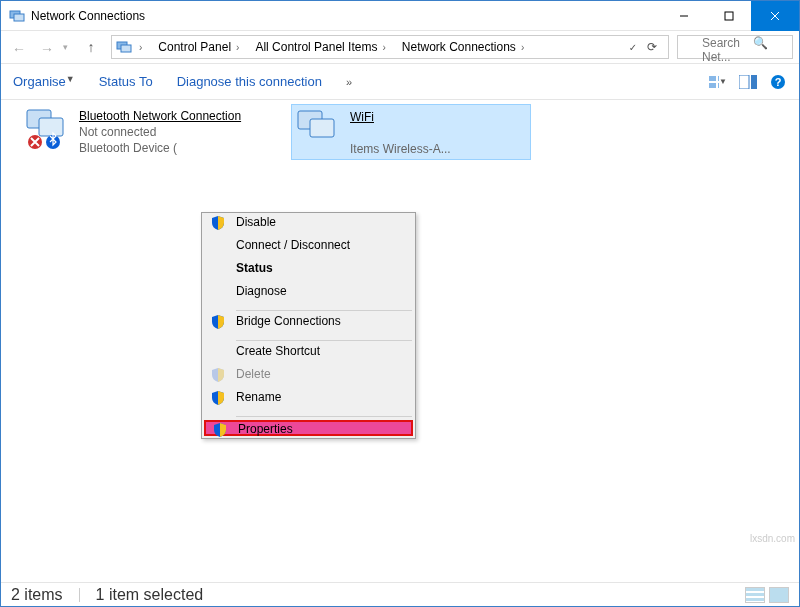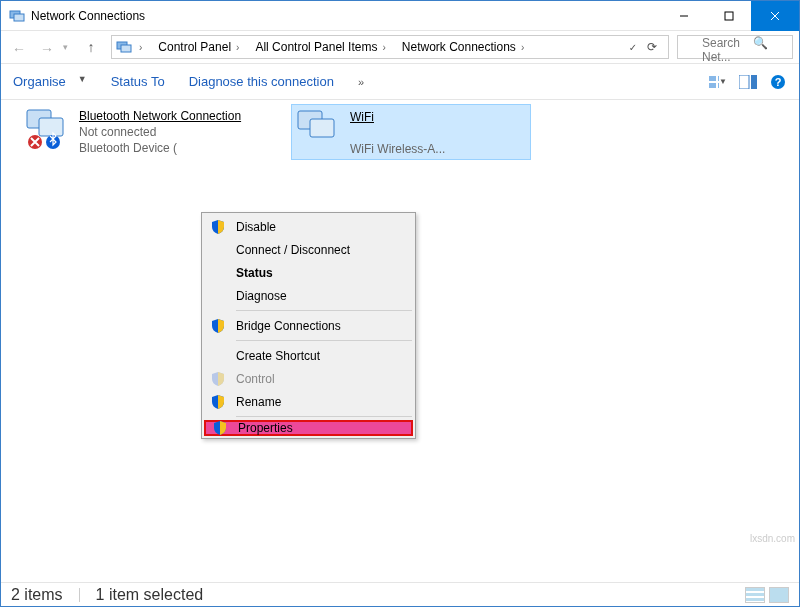--- a/index.html
+++ b/index.html
@@ -19,37 +19,37 @@
     .address-bar { flex: 1; height: 24px; border: 1px solid #ccc; display: flex; align-items: center; padding: 0 4px; margin: 0 4px; font-size: 12px; }
     .addr-icon { width: 16px; height: 16px; margin-right: 4px; }
     .crumb { padding: 0 2px; margin-left: 11px; }
     .crumb-sep { padding: 0 3px; color: #666; font-size: 10px; }
     .addr-refresh { width: 24px; display: flex; align-items: center; justify-content: center; color: #555; }
     .addr-drop { width: 14px; display: flex; align-items: center; justify-content: center; color: #555; font-size: 10px; }
     .search-box { width: 116px; height: 24px; border: 1px solid #ccc; display: flex; align-items: flex-start; padding: 0 24px; font-size: 12px; color: #777; }
     .search-box .sicon { margin-left: auto; font-size: 12px; color: #555; }
     
     .toolbar { height: 36px; display: flex; align-items: center; padding: 0 12px; gap: 24px; font-size: 13px; color: #1e5fbd; border-bottom: 1px solid #e5e5e5; }
-    .tool-item { display: flex; align-items: flex-start; gap: 12px; }
+    .tool-item { display: flex; align-items: flex-start; gap: 0; }
     .tool-drop { font-size: 9px; color: #555; }
     .tool-spacer { flex: 1; }
     .tool-chev { font-size: 11px; color: #555; }
     .tool-icons { display: flex; gap: 12px; align-items: center; }
     .tool-icon { width: 18px; height: 18px; display: flex; align-items: center; justify-content: center; }
     
     .content { position: relative; height: 472px; padding: 6px; }
     .item { position: absolute; display: flex; align-items: flex-start; padding: 4px; width: 240px; }
     .item-icon { width: 48px; height: 42px; margin-right: 6px; position: relative; flex-shrink: 0; }
     .item-text { font-size: 12px; line-height: 16px; }
     .item-title { color: #000; text-decoration: underline; }
     .item-sub { color: #666; }
     .item.selected { background: #cce8ff; border: 1px solid #99d1ff; }
     
     .context-menu { position: absolute; left: 200px; top: 112px; width: 215px; background: #f0f0f0; border: 1px solid #a0a0a0; box-shadow: 2px 2px 4px rgba(0,0,0,0.2); padding: 2px; font-size: 12px; }
-    .menu-item { height: 23px; display: flex; align-items: center; padding-left: 32px; padding-right: 8px; position: relative; }
+    .menu-item { height: 23px; display: flex; align-items: flex-start; padding-left: 32px; padding-right: 8px; position: relative; }
     .menu-item.highlighted { border: 2px solid #e01010; background: #ec4899; height: 16px; }
     .menu-item .mi-icon { position: absolute; left: 6px; width: 16px; height: 16px; }
     .menu-item.bold { font-weight: 600; }
     .menu-item.disabled { color: #888; }
     .menu-sep { height: 1px; background: #d0d0d0; margin: 3px 1px 3px 32px; }
     
     .statusbar { position: absolute; bottom: 0; left: 0; right: 0; height: 24px; border-top: 1px solid #e5e5e5; display: flex; align-items: center; padding: 0 10px; font-size: 16px; color: #333; gap: 16px; background: #fff; }
     .statusbar .st-sep { width: 1px; height: 14px; background: #ccc; }
     .view-icons { margin-left: auto; display: flex; gap: 4px; }
     .vi { width: 20px; height: 16px; border: 1px solid #ccc; }
@@ -179,21 +179,21 @@
   <div class="item selected" style="left:290px; top:4px; width:240px; height:56px;">
     <div class="item-icon">
       <svg width="48" height="42" viewBox="0 0 48 42">
         <rect x="2" y="2" width="24" height="18" fill="#c8dff5" stroke="#3a7fc8" rx="2"></rect>
         <rect x="14" y="10" width="24" height="18" fill="#dcecf9" stroke="#3a7fc8" rx="2"></rect>
       </svg>
     </div>
     <div class="item-text">
       <div class="item-title">WiFi</div>
       <div class="item-sub">&nbsp;</div>
-      <div class="item-sub">WiFi Wireless-A...</div>
+      <div class="item-sub">Items Wireless-A...</div>
     </div>
   </div>
 
   <div class="context-menu">
     <div class="menu-item">
       <span class="mi-icon shield">
         <svg width="16" height="16" viewBox="0 0 16 16">
             <path d="M8 1 L14 3 L14 8 Q14 13 8 15 Q2 13 2 8 L2 3 Z" fill="#0a5fd8"></path>
             <path d="M8 1 L14 3 L14 8 Q14 13 8 15 L8 1 Z" fill="#f5c020"></path>
           </svg>
@@ -223,21 +223,21 @@
     <div class="menu-item">
       <span>Create Shortcut</span>
     </div>
     <div class="menu-item disabled">
       <span class="mi-icon shield">
         <svg width="16" height="16" viewBox="0 0 16 16">
             <path d="M8 1 L14 3 L14 8 Q14 13 8 15 Q2 13 2 8 L2 3 Z" fill="#b8c8e8"></path>
             <path d="M8 1 L14 3 L14 8 Q14 13 8 15 L8 1 Z" fill="#e8d8a0"></path>
           </svg>
       </span>
-      <span>Control</span>
+      <span>Delete</span>
     </div>
     <div class="menu-item">
       <span class="mi-icon shield">
         <svg width="16" height="16" viewBox="0 0 16 16">
             <path d="M8 1 L14 3 L14 8 Q14 13 8 15 Q2 13 2 8 L2 3 Z" fill="#0a5fd8"></path>
             <path d="M8 1 L14 3 L14 8 Q14 13 8 15 L8 1 Z" fill="#f5c020"></path>
           </svg>
       </span>
       <span>Rename</span>
     </div>

